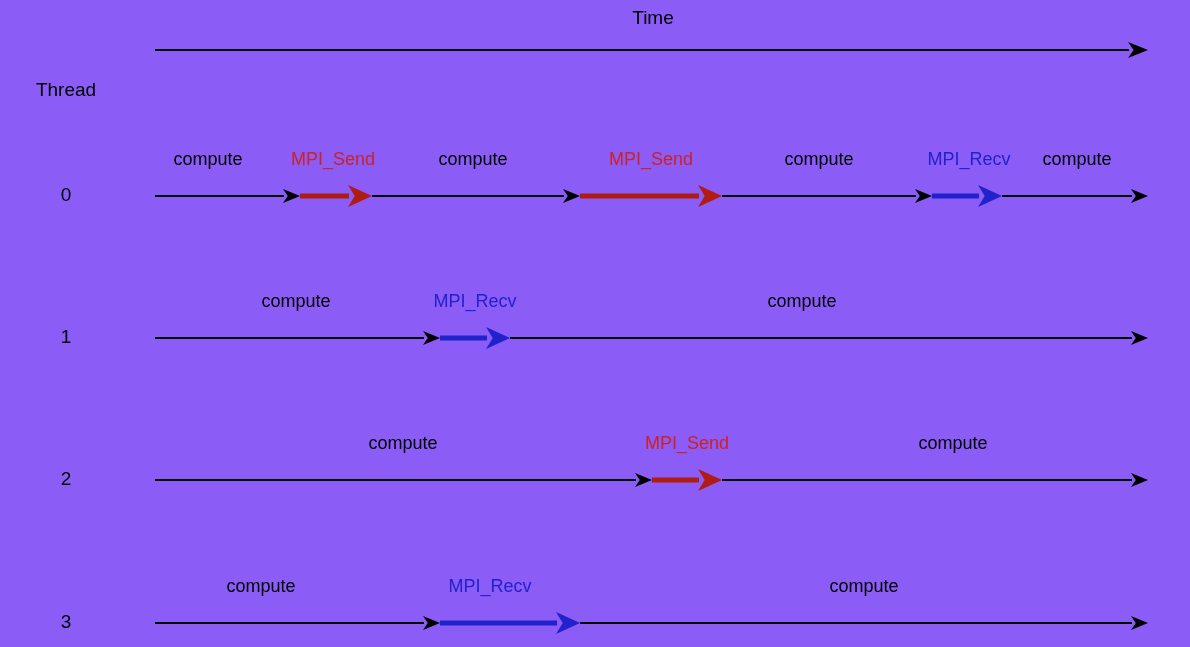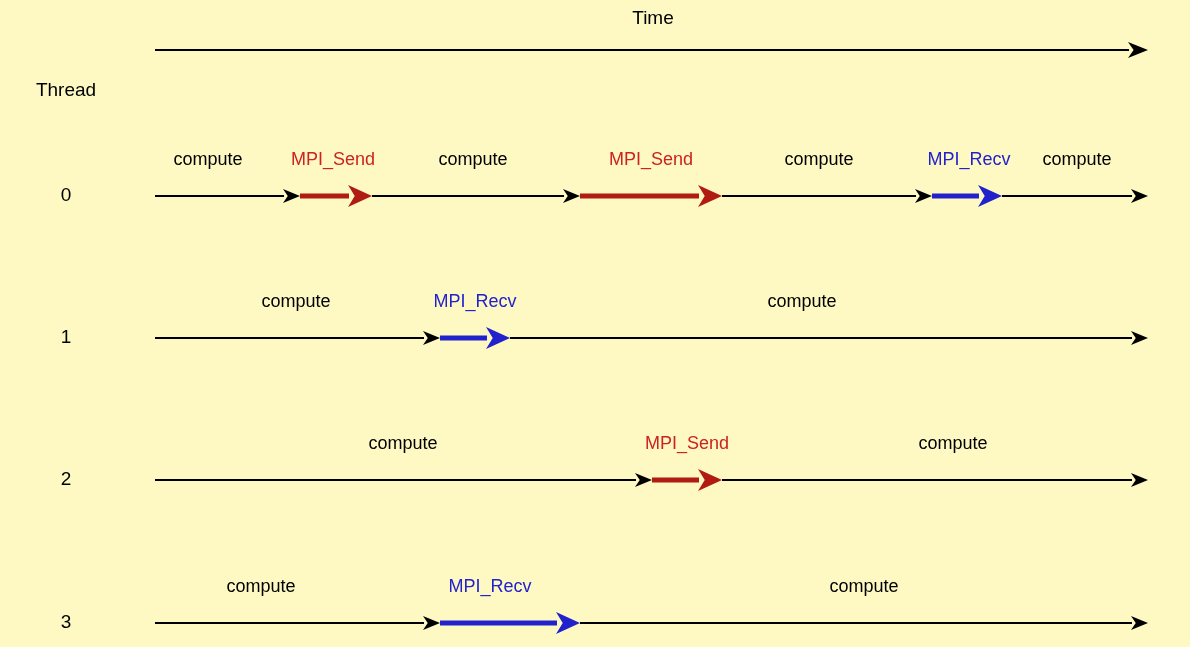--- a/index.html
+++ b/index.html
@@ -7,21 +7,21 @@
     padding: 0;
     background: #ffffff;
   }
   body {
     font-family: "Liberation Sans", sans-serif;
   }
   #diagram-root {
     position: relative;
     width: 1190px;
     height: 647px;
-    background: #fef9c3;
+    background: #8b5cf6;
     overflow: hidden;
   }
   svg.timeline-svg {
     display: block;
     width: 1190px;
     height: 647px;
   }
   .axis-title {
     font-family: "Liberation Sans", sans-serif;
     font-size: 19px;

